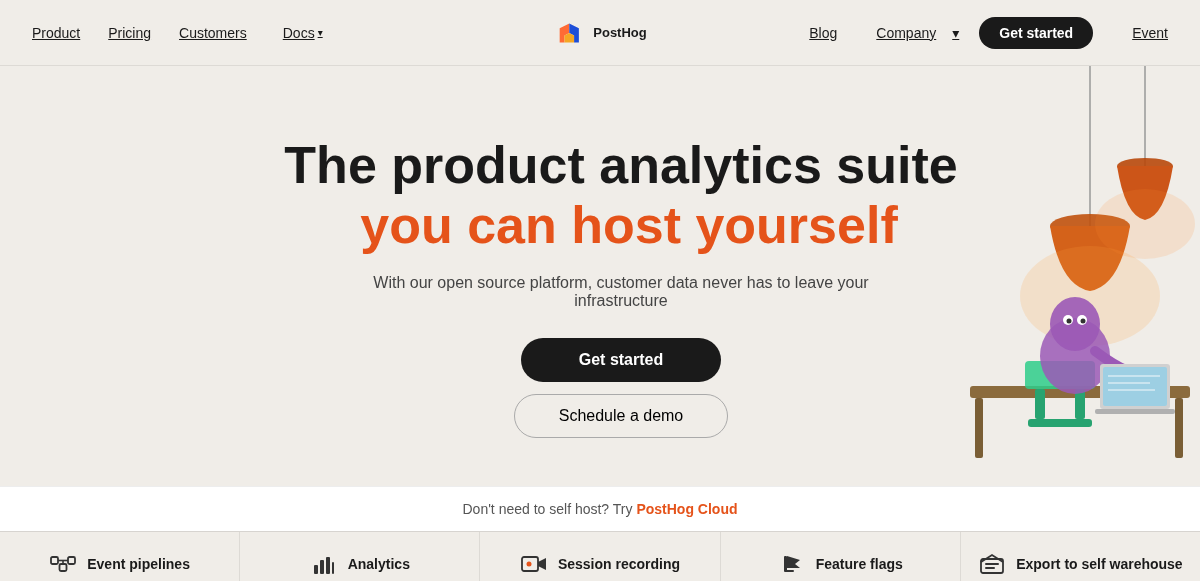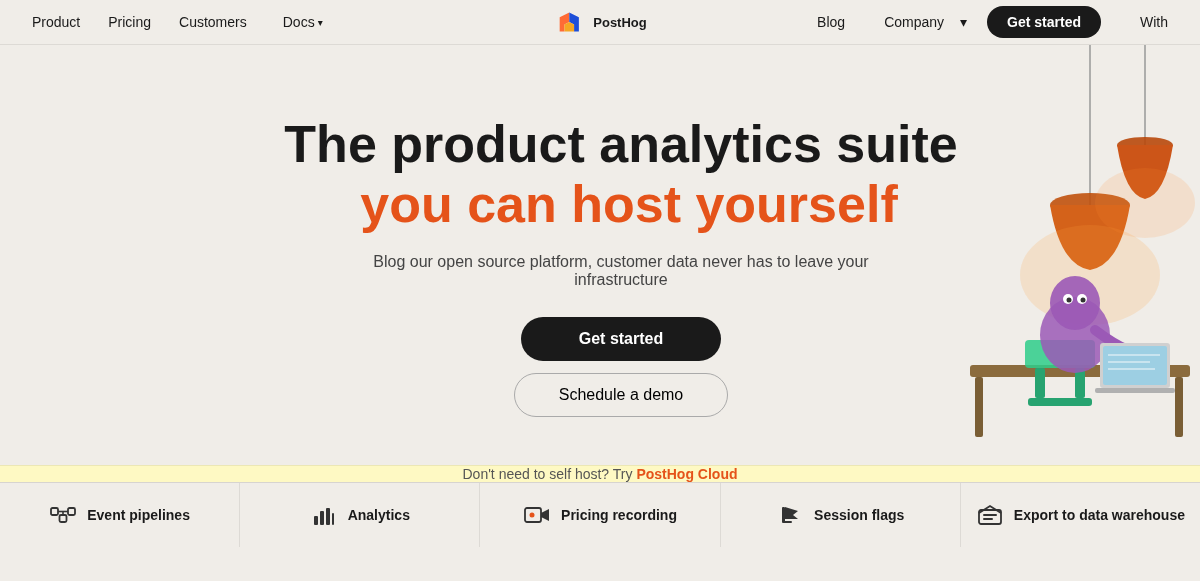--- a/index.html
+++ b/index.html
@@ -11,24 +11,25 @@
       overflow-x: hidden;
     }
 
     
     nav {
       position: relative;
       display: flex;
       align-items: center;
       justify-content: space-between;
       padding: 0 32px;
-      height: 45px;
+      height: 66px;
       background: #f0ede8;
       border-bottom: 1px solid rgba(0,0,0,0.08);
       z-index: 10;
+      text-decoration: underline;
     }
     .nav-left { display: flex; align-items: center; gap: 28px; }
     .nav-left a {
       text-decoration: none;
       color: #1a1a1a;
       font-size: 14px;
       font-weight: 500;
     }
     .nav-docs { display: flex; align-items: center; gap: 3px; padding-left: 8px; }
     .nav-docs .chevron { font-size: 10px; }
@@ -113,22 +114,23 @@
       border-radius: 50px;
       padding: 12px 44px;
       font-size: 16px;
       font-weight: 500;
       cursor: pointer;
       min-width: 200px;
     }
 
     
     .cloud-notice {
-      background: #fef9c3;
+      background: #ffffff;
       text-align: center;
+      padding: 14px;
       font-size: 14px;
       color: #555;
       border-top: 1px solid rgba(0,0,0,0.07);
     }
     .cloud-link { color: #e5531a; text-decoration: none; font-weight: 600; }
 
     
     .bottom-bar {
       display: flex;
       border-top: 1px solid rgba(0,0,0,0.1);
@@ -190,31 +192,31 @@
     <span>PostHog</span>
   </div>
 
   <div class="nav-right">
     <a>Blog</a>
     <a class="nav-company">
       <span>Company</span>
       <span class="chevron">▾</span>
     </a>
     <button class="btn-get-started">Get started</button>
-    <a>With</a>
+    <a>Event</a>
   </div>
 </nav>
 
 <div style="position:relative; background:#f0ede8; overflow:hidden;padding-left:42px;">
   <div class="hero">
     <h1 class="hero-title">
       <span>The product analytics suite</span><br>
       <span class="hero-title-orange">you can host yourself</span>
     </h1>
-    <p class="hero-subtitle">Blog our open source platform, customer data never has to leave your infrastructure</p>
+    <p class="hero-subtitle">With our open source platform, customer data never has to leave your infrastructure</p>
     <div class="hero-buttons">
       <button class="btn-hero-primary">Get started</button>
       <button class="btn-hero-secondary">Schedule a demo</button>
     </div>
   </div>
 
   <div class="lamp-container">
     <svg width="320" height="430" viewBox="0 0 320 430" xmlns="http://www.w3.org/2000/svg">
 
       <line x1="210" y1="0" x2="210" y2="160" stroke="#999" stroke-width="1.5"></line>
@@ -297,39 +299,39 @@
   </div>
 
   <div class="bottom-item">
     <div class="bottom-icon">
       <svg width="26" height="22" viewBox="0 0 26 22">
         <rect x="1" y="4" width="16" height="14" rx="2" fill="none" stroke="#333" stroke-width="1.8"></rect>
         <polygon points="17,9 25,5 25,17 17,13" fill="#333"></polygon>
         <circle cx="8" cy="11" r="2.5" fill="#e5531a"></circle>
       </svg>
     </div>
-    <span>Pricing recording</span>
+    <span>Session recording</span>
   </div>
 
   <div class="bottom-item">
     <div class="bottom-icon">
       <svg width="22" height="22" viewBox="0 0 22 22">
         <rect x="3" y="3" width="3" height="16" rx="1" fill="#333"></rect>
         <path d="M6,3 L19,7 L14,11 L19,15 L6,15 Z" fill="#333"></path>
         <rect x="4" y="17" width="9" height="2" rx="1" fill="#333"></rect>
       </svg>
     </div>
-    <span>Session flags</span>
+    <span>Feature flags</span>
   </div>
 
   <div class="bottom-item">
     <div class="bottom-icon">
       <svg width="24" height="22" viewBox="0 0 24 22">
         <rect x="1" y="6" width="22" height="14" rx="2" fill="none" stroke="#333" stroke-width="1.8"></rect>
         <rect x="5" y="10" width="14" height="2" rx="1" fill="#333"></rect>
         <rect x="5" y="14" width="10" height="2" rx="1" fill="#333"></rect>
         <path d="M1,9 L12,2 L23,9" fill="none" stroke="#333" stroke-width="1.8"></path>
       </svg>
     </div>
-    <span>Export to data warehouse</span>
+    <span>Export to self warehouse</span>
   </div>
 
 </div>
 
 </body></html>

